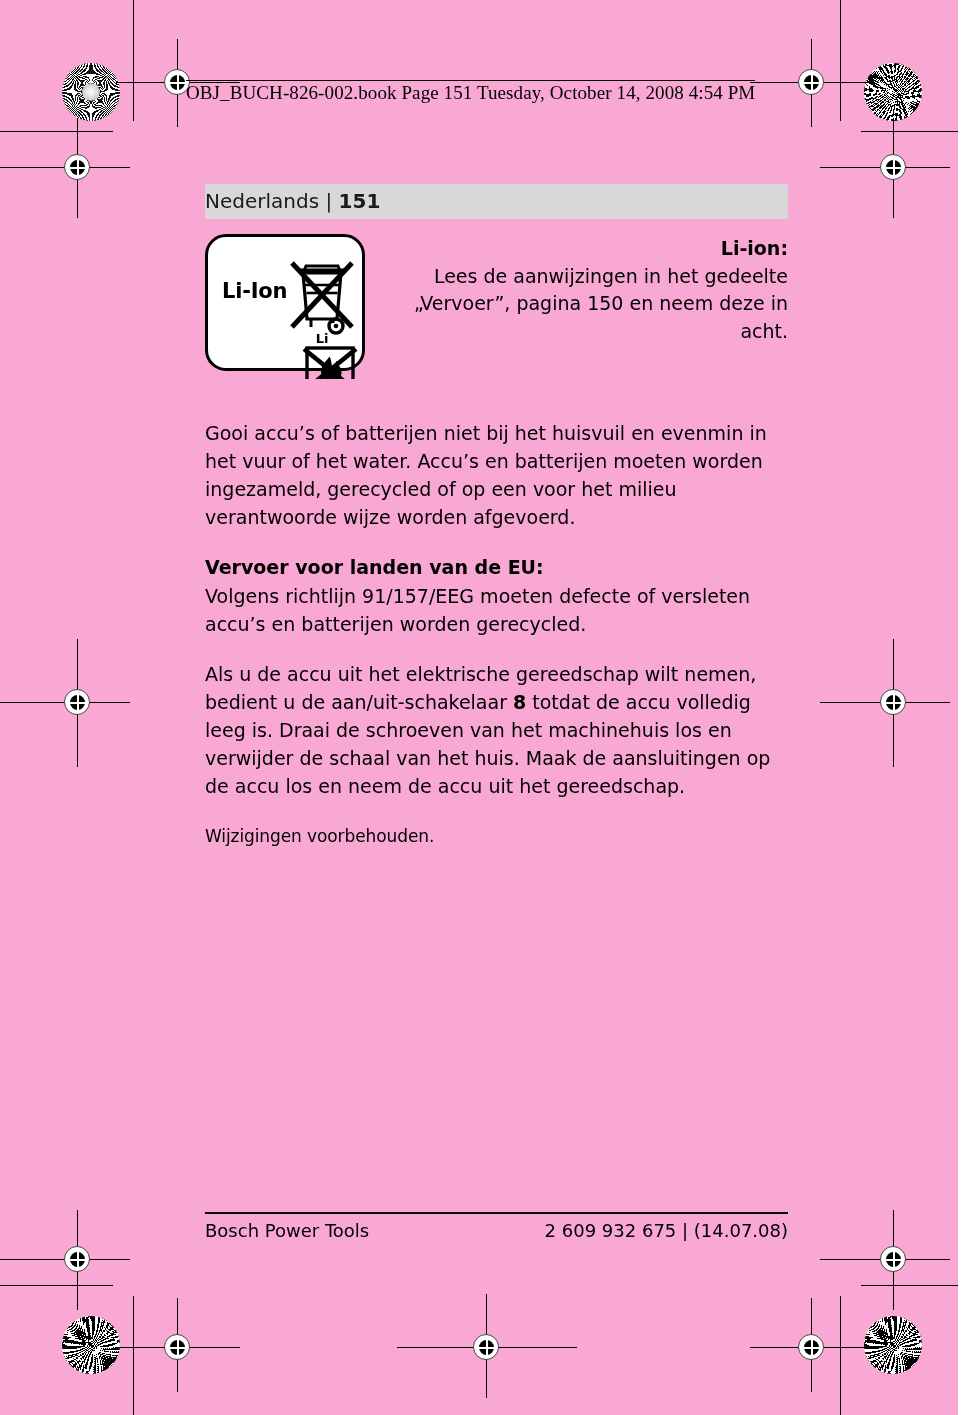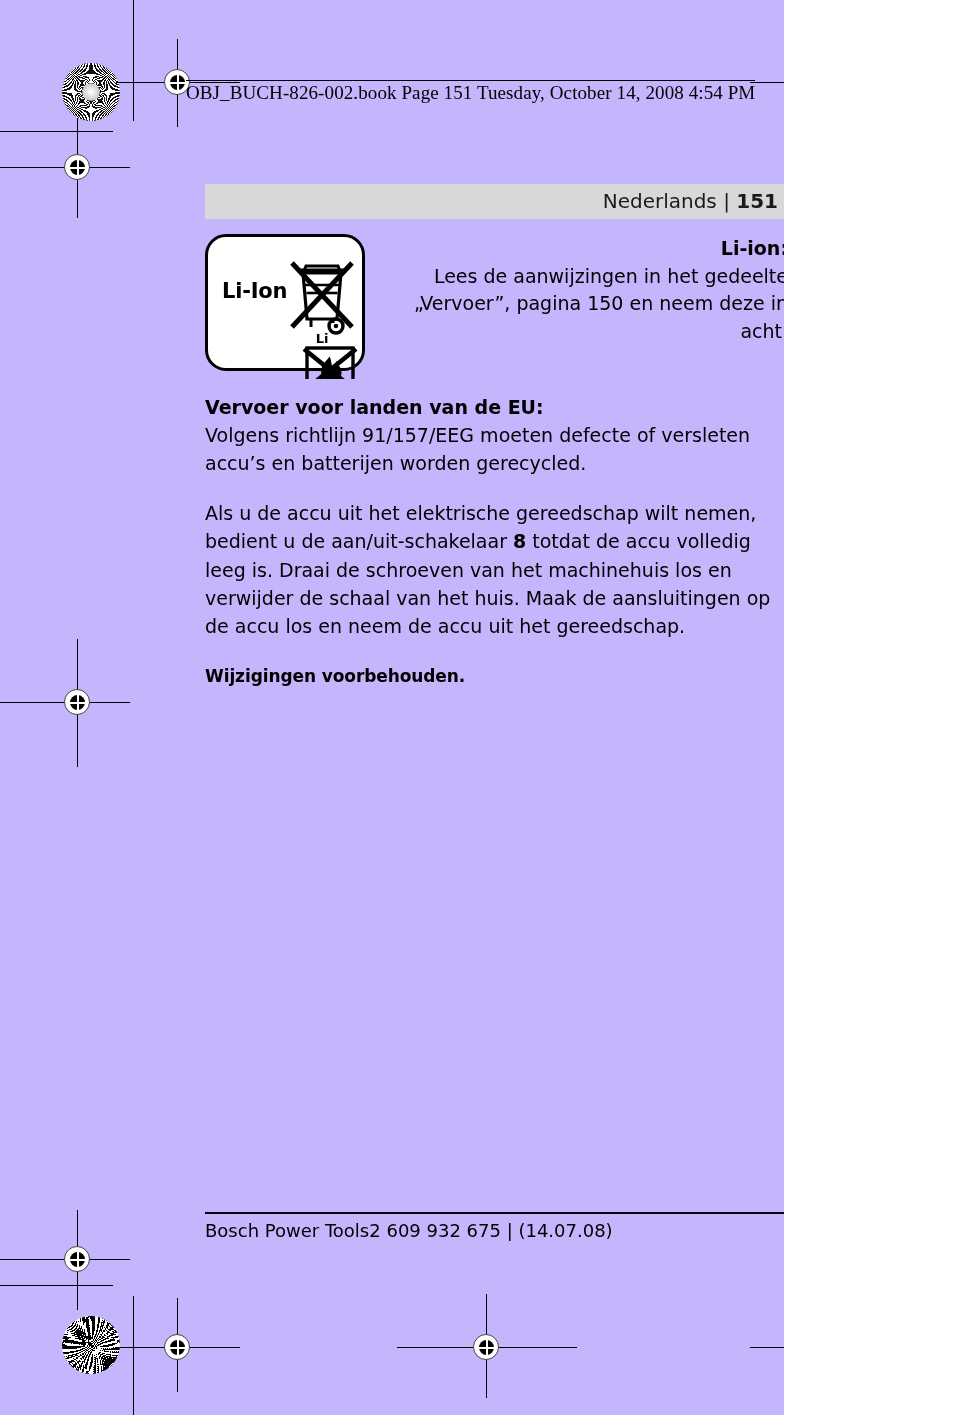--- a/index.html
+++ b/index.html
@@ -7,24 +7,24 @@
     margin: 0;
     padding: 0;
     background: #ffffff;
   }
   body {
     font-family: "DejaVu Sans", sans-serif;
     color: #000000;
   }
   .page {
     position: relative;
-    width: 784px;
+    width: 958px;
     height: 1415px;
     overflow: hidden;
-    background: #c4b5fd;
+    background: #f9a8d4;
   }
 
   
   .trim-line {
     position: absolute;
     background: #000000;
   }
   .trim-v { width: 1px; }
   .trim-h { height: 1px; }
 
@@ -124,22 +124,21 @@
     position: absolute;
     left: 205px;
     top: 184px;
     width: 583px;
   }
 
   .page-band {
     background: #d8d8d8;
     height: 35px;
     line-height: 35px;
-    text-align: right;
-    padding-right: 10px;
+    padding-right: 16px;
     box-sizing: border-box;
     font-size: 20px;
     color: #1a1a1a;
   }
   .page-band .band-num {
     font-weight: bold;
     font-size: 20px;
   }
 
   h2.section-title {
@@ -203,38 +202,39 @@
   p.body-text.gap-big { margin-top: 48px; }
   p.body-text.gap-mid { margin-top: 22px; }
 
   .bold-lead {
     font-weight: bold;
   }
   .ref-num { font-weight: bold; }
 
   p.closing {
     font-size: 17px;
-    font-weight: bold;
+    font-weight: normal;
     margin: 26px 0 0 0;
     letter-spacing: -0.1px;
   }
 
   
   .footer {
     position: absolute;
     left: 205px;
     top: 1212px;
     width: 583px;
   }
   .footer .footer-rule {
     border-top: 2px solid #000;
     margin-bottom: 6px;
   }
   .footer .footer-row {
     display: flex;
+    justify-content: space-between;
     font-size: 18px;
     color: #000;
   }
 </style>
 </head>
 <body>
 
 <div class="page">
 
   <div class="trim-line trim-v" style="left:133px; top:0; height:121px;"></div>
@@ -375,20 +375,21 @@
         </div>
       </div>
 
       <div class="symbol-text">
         <div class="st-title">Li-ion:</div>
         <div class="st-body">Lees de aanwijzingen in het gedeelte „Vervoer”, pagina 150 en neem deze in acht.</div>
       </div>
 
     </div>
 
+    <p class="body-text gap-big">Gooi accu’s of batterijen niet bij het huisvuil en evenmin in het vuur of het water. Accu’s en batterijen moeten worden ingezameld, gerecycled of op een voor het milieu verantwoorde wijze worden afgevoerd.</p>
 
     <p class="body-text gap-mid">
       <span class="bold-lead">Vervoer voor landen van de EU:</span><br>
       <span>Volgens richtlijn 91/157/EEG moeten defecte of versleten accu’s en batterijen worden gerecycled.</span>
     </p>
 
     <p class="body-text gap-mid"><span>Als u de accu uit het elektrische gereedschap wilt nemen, bedient u de aan/uit-schakelaar </span><span class="ref-num">8</span><span> totdat de accu volledig leeg is. Draai de schroeven van het machinehuis los en verwijder de schaal van het huis. Maak de aansluitingen op de accu los en neem de accu uit het gereedschap.</span></p>
 
     <p class="closing">Wijzigingen voorbehouden.</p>
 

